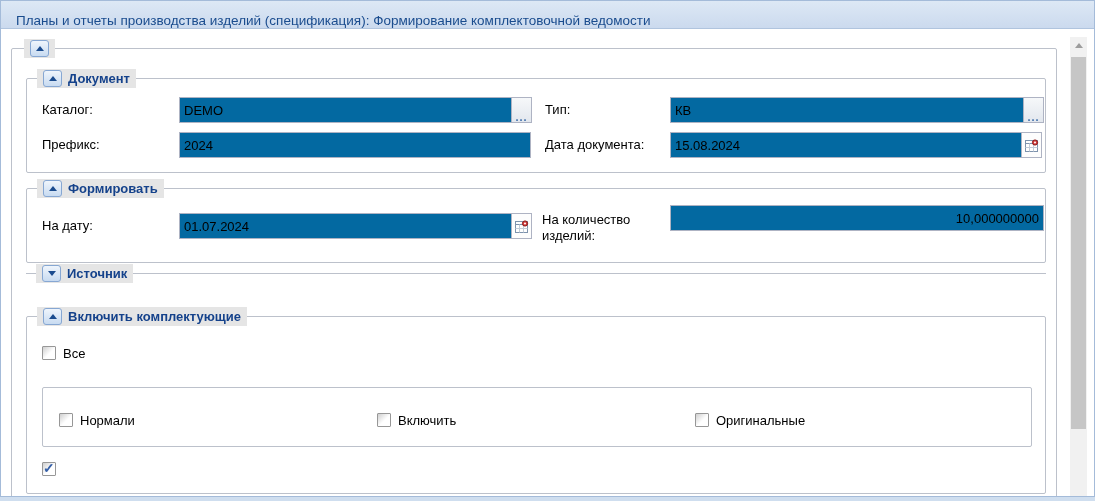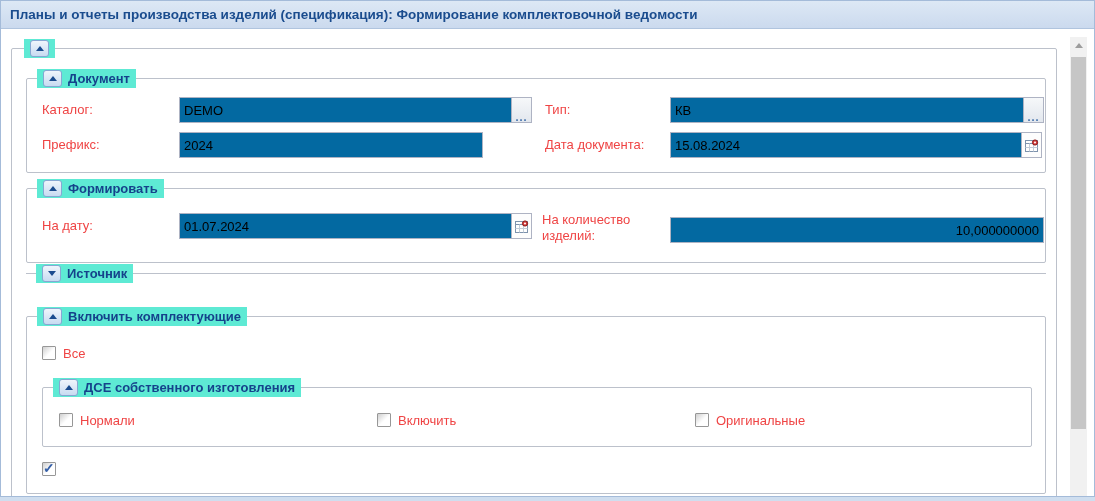--- a/index.html
+++ b/index.html
@@ -15,57 +15,57 @@
     position:absolute;left:0;top:0;width:1095px;height:497px;
     background:#ffffff;
     border:1px solid #a4bbd9;
     box-sizing:border-box;
     overflow:hidden;
   }
   .titlebar{
     position:absolute;left:0;top:0;right:0;height:27px;
     background:linear-gradient(180deg,#dde8f5 0%,#cbdaee 100%);
     border-bottom:1px solid #b0c4de;
-    display:flex;align-items:center;
-    padding-left:9px;
-    color:#1a4c8e;font-weight:bold;font-size:13.5px;
+    display:flex;align-items:flex-end;
+    padding-left:15px;
+    color:#1a4c8e;font-weight:normal;font-size:13.5px;
     white-space:nowrap;
   }
   
   .fs{
     position:absolute;
     border:1px solid #bcc1cb;
     border-radius:2px;
     background:transparent;
     box-sizing:border-box;
   }
   .fs-line{
     position:absolute;
     border-top:1px solid #bcc1cb;
     height:0;
   }
   .fs-legend{
     position:absolute;top:-10px;left:10px;height:19px;
-    background:#5eead4;
+    background:#e5e5e5;
     padding:0 6px;
     display:flex;align-items:center;gap:6px;
     white-space:nowrap;
   }
   .fs-title{font-weight:bold;color:#15428b;font-size:13px;}
   .tog{
     width:17px;height:15px;
     border:1px solid #86a7d3;border-radius:3px;
     background:linear-gradient(180deg,#eff5fc 0%,#c8dbf1 100%);
     display:flex;align-items:center;justify-content:center;
     cursor:pointer;flex:0 0 auto;
   }
   .tri-up{width:0;height:0;border-left:4px solid transparent;border-right:4px solid transparent;border-bottom:5px solid #1b4c8f;}
   .tri-down{width:0;height:0;border-left:4px solid transparent;border-right:4px solid transparent;border-top:5px solid #1b4c8f;}
   
-  .lbl{position:absolute;color:#ef4444;font-size:13px;white-space:nowrap;line-height:16px;}
+  .lbl{position:absolute;color:#000000;font-size:13px;white-space:nowrap;line-height:16px;}
   .lbl.wrap{white-space:normal;}
   .inp{
     position:absolute;height:26px;
     border:1px solid #aeb3c3;background:#0369a1;
     font:13px "Liberation Sans",sans-serif;color:#000;
     padding:0 4px;box-sizing:border-box;outline:none;
   }
   .inp.num{text-align:right;}
   .trig{
     position:absolute;width:21px;height:26px;
@@ -134,21 +134,21 @@
     <div class="trig" style="left:484px;top:18px;">
         <span class="dots">...</span>
       </div>
     <div class="lbl" style="left:518px;top:23px;">Тип:</div>
     <input class="inp" style="left: 643px; top: 18px; width: 354px;" value="КВ">
     <div class="trig" style="left:996px;top:18px;">
         <span class="dots">...</span>
       </div>
 
     <div class="lbl" style="left:15px;top:58px;">Префикс:</div>
-    <input class="inp" style="left: 152px; top: 53px; width: 304px;" value="2024">
+    <input class="inp" style="left: 152px; top: 53px; width: 352px;" value="2024">
     <div class="lbl" style="left:518px;top:58px;">Дата документа:</div>
     <input class="inp" style="left: 643px; top: 53px; width: 352px;" value="15.08.2024">
     <div class="trig date" style="left:994px;top:53px;">
       <svg class="cal" width="14" height="13" viewBox="0 0 14 13">
         <rect x="0.5" y="1.5" width="12" height="11" fill="#ffffff" stroke="#7e93ad"></rect>
         <line x1="0.5" y1="4.5" x2="12.5" y2="4.5" stroke="#7e93ad"></line>
         <line x1="4.5" y1="4.5" x2="4.5" y2="12.5" stroke="#c3cdd9"></line>
         <line x1="8.5" y1="4.5" x2="8.5" y2="12.5" stroke="#c3cdd9"></line>
         <line x1="0.5" y1="8.5" x2="12.5" y2="8.5" stroke="#c3cdd9"></line>
         <circle cx="10" cy="3.5" r="2.6" fill="#d23b3b" stroke="#8e1f1f"></circle>
@@ -171,21 +171,21 @@
         <rect x="0.5" y="1.5" width="12" height="11" fill="#ffffff" stroke="#7e93ad"></rect>
         <line x1="0.5" y1="4.5" x2="12.5" y2="4.5" stroke="#7e93ad"></line>
         <line x1="4.5" y1="4.5" x2="4.5" y2="12.5" stroke="#c3cdd9"></line>
         <line x1="8.5" y1="4.5" x2="8.5" y2="12.5" stroke="#c3cdd9"></line>
         <line x1="0.5" y1="8.5" x2="12.5" y2="8.5" stroke="#c3cdd9"></line>
         <circle cx="10" cy="3.5" r="2.6" fill="#d23b3b" stroke="#8e1f1f"></circle>
         <circle cx="10" cy="3.5" r="1" fill="#ffffff"></circle>
       </svg>
     </div>
     <div class="lbl wrap" style="left:515px;top:23px;width:120px;">На количество изделий:</div>
-    <input class="inp num" style="left: 643px; top: 28px; width: 374px;" value="10,000000000">
+    <input class="inp num" style="left: 643px; top: 16px; width: 374px;" value="10,000000000">
   </div>
 
   <div class="fs-line" style="left:25px;top:272px;width:1020px;">
     <div class="fs-legend">
       <span class="tog">
           <span class="tri-down"></span>
         </span>
       <span class="fs-title">Источник</span>
     </div>
   </div>
@@ -195,26 +195,20 @@
       <span class="tog">
           <span class="tri-up"></span>
         </span>
       <span class="fs-title">Включить комплектующие</span>
     </div>
 
     <div class="cb" style="left:15px;top:29px;"></div>
     <div class="lbl" style="left:36px;top:29px;">Все</div>
 
     <div class="fs" style="left:15px;top:70px;width:990px;height:60px;">
-      <div class="fs-legend">
-        <span class="tog">
-            <span class="tri-up"></span>
-          </span>
-        <span class="fs-title">ДСЕ собственного изготовления</span>
-      </div>
       <div class="cb" style="left:16px;top:25px;"></div>
       <div class="lbl" style="left:37px;top:25px;">Нормали</div>
       <div class="cb" style="left:334px;top:25px;"></div>
       <div class="lbl" style="left:355px;top:25px;">Включить</div>
       <div class="cb" style="left:652px;top:25px;"></div>
       <div class="lbl" style="left:673px;top:25px;">Оригинальные</div>
     </div>
 
     <div class="cb checked" style="left:15px;top:145px;"></div>
   </div>

